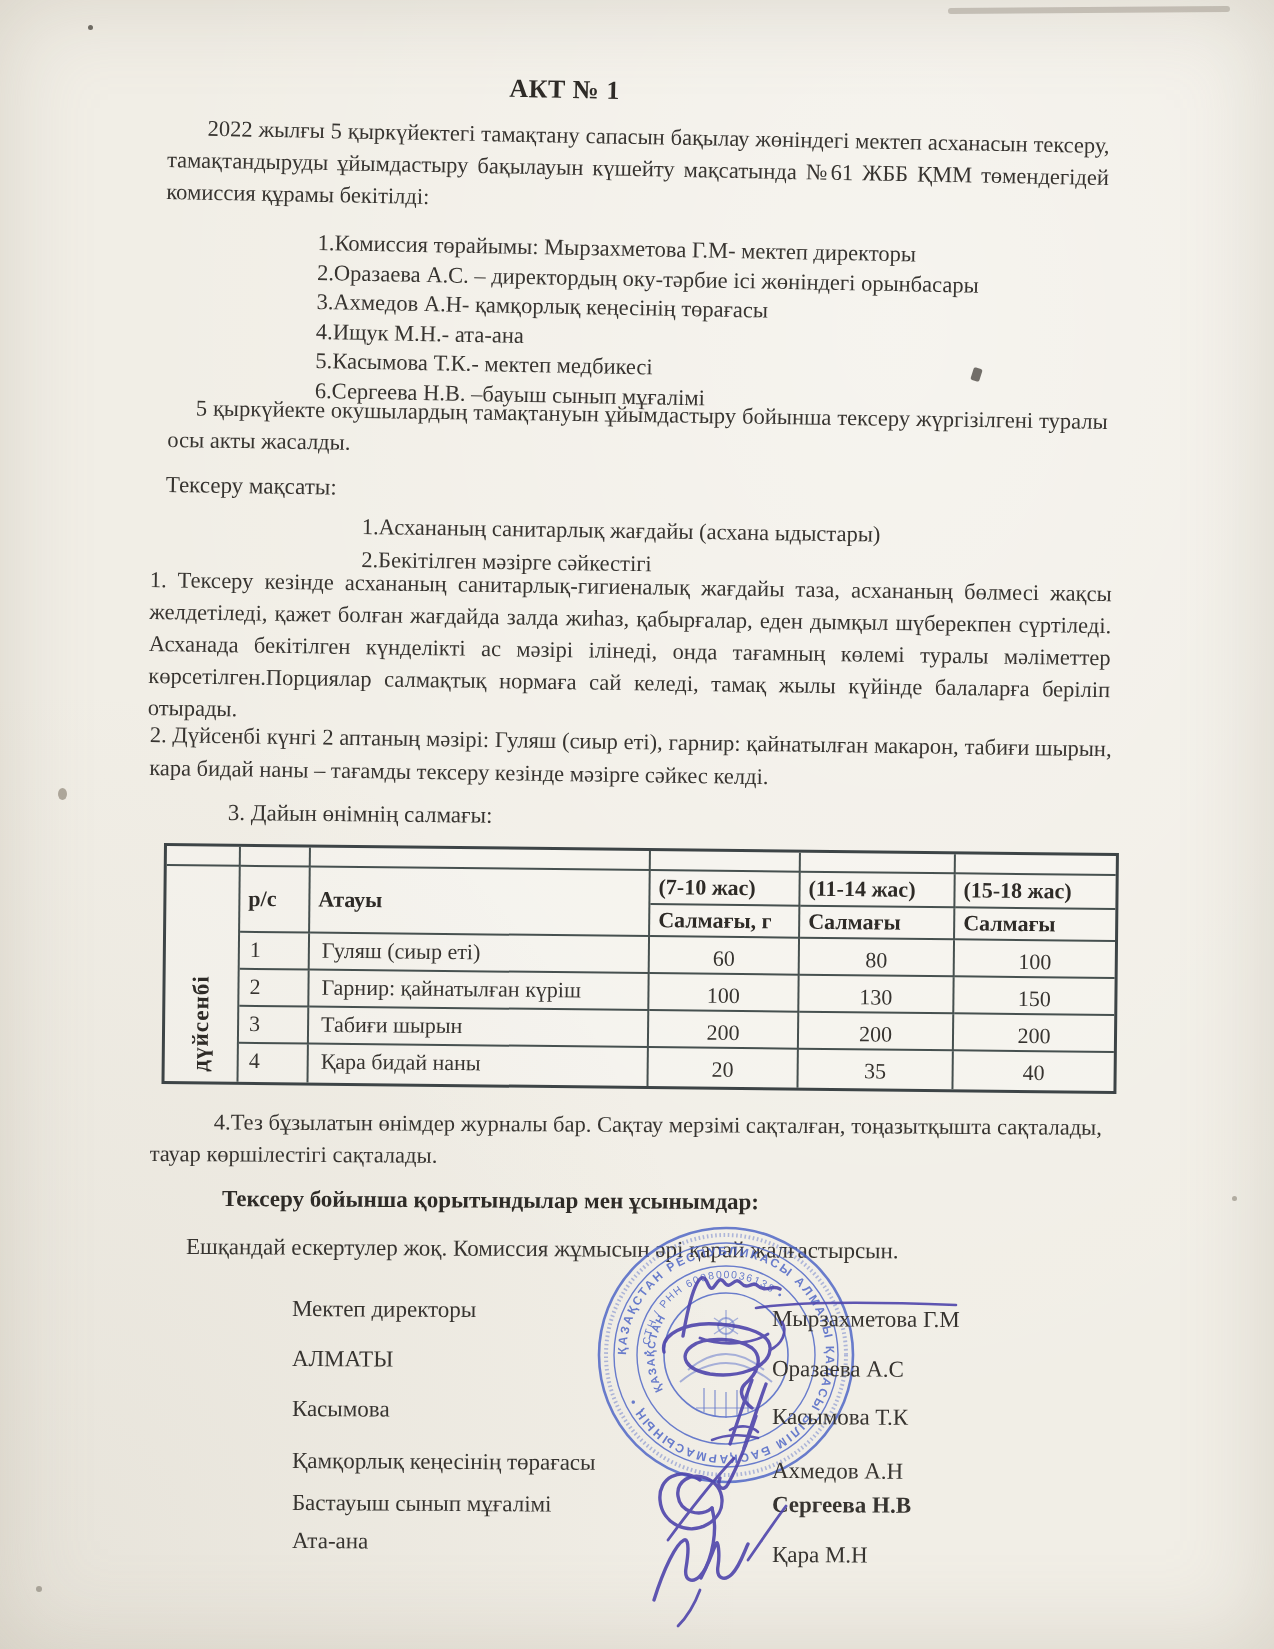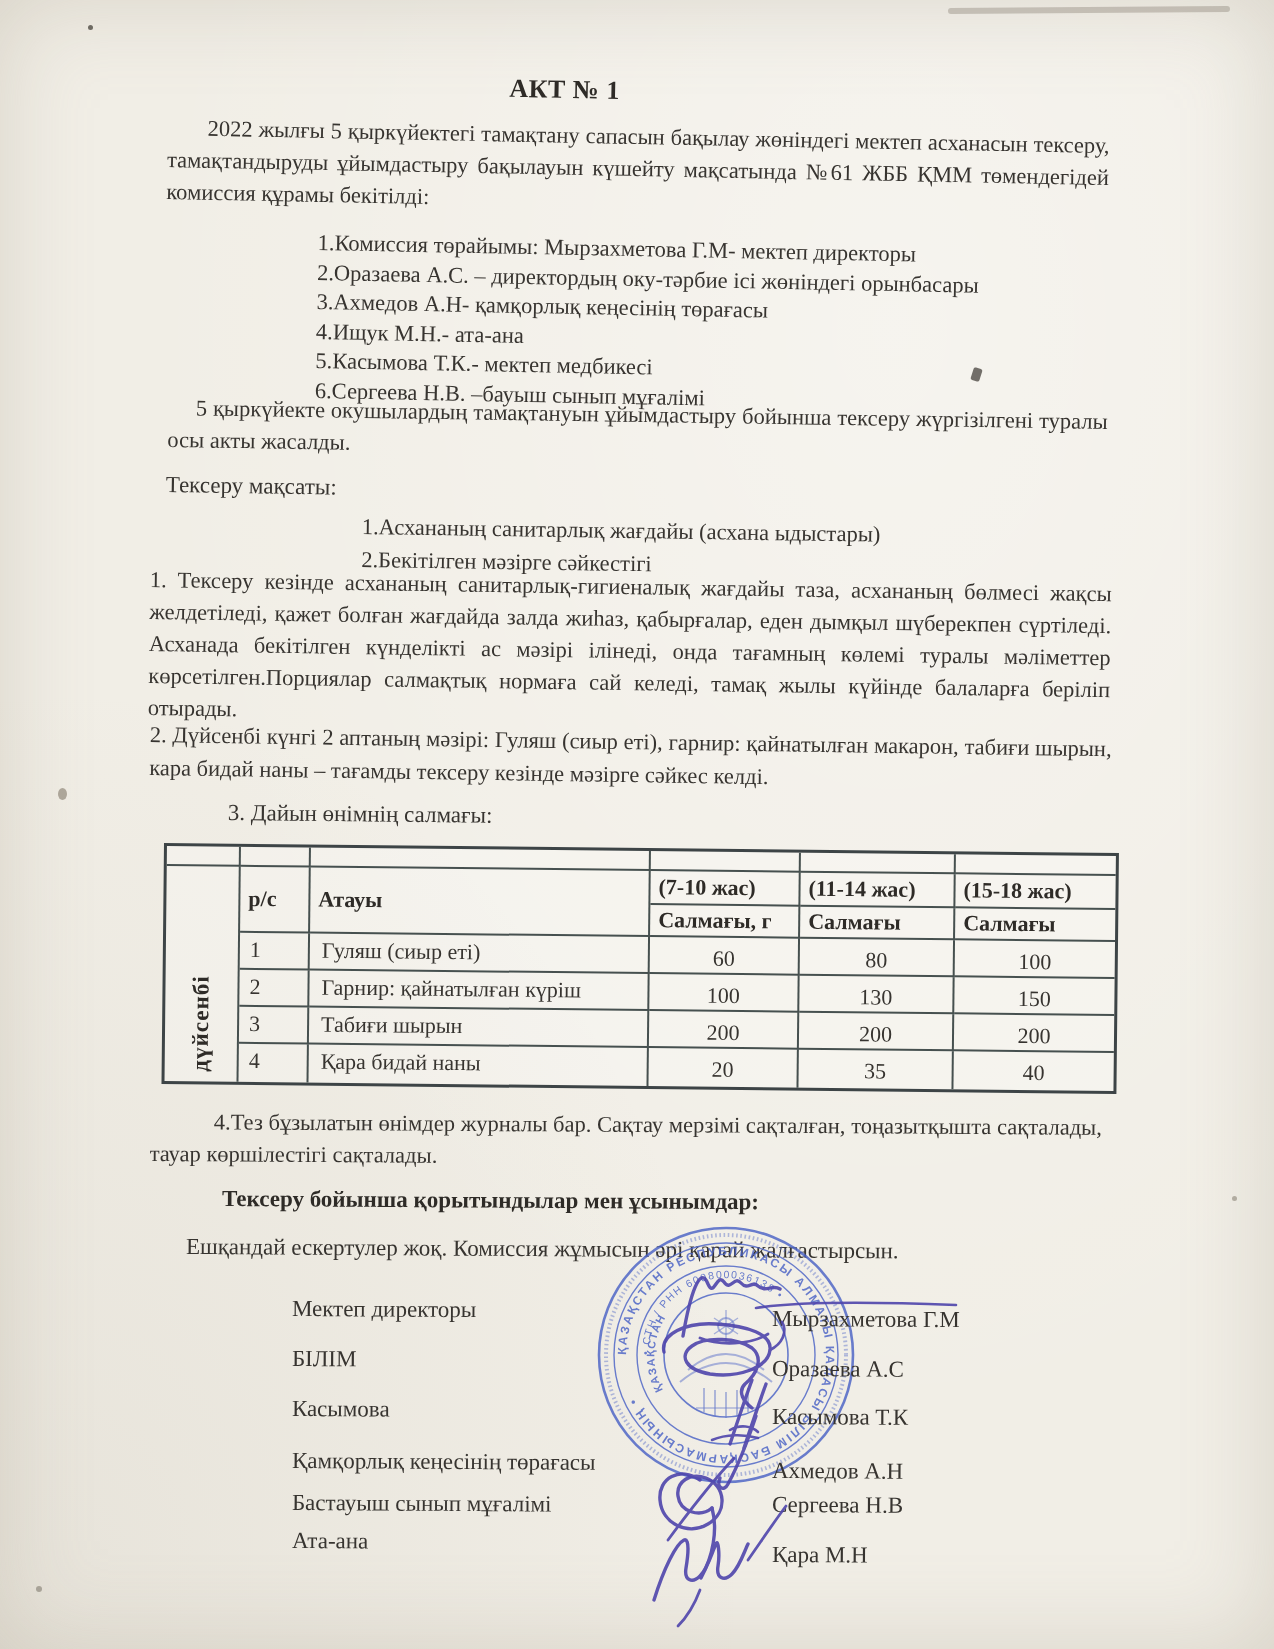--- a/index.html
+++ b/index.html
@@ -163,28 +163,28 @@
       <textPath href="#tp-inner">• СТН / РНН 600800036138 •</textPath>
     </text>
     <text font-size="11" letter-spacing="1.2" fill="#4b63c6" font-family="Liberation Sans, sans-serif" font-weight="bold">
       <textPath href="#tp-center">ҚАЗАҚСТАН</textPath>
     </text>
   </svg>
 
   <div>
     <div class="abs sig-role tilt-d" style="left:292px;top:1296px;">Мектеп директоры</div>
     <div class="abs sig-name tilt-d" style="left:772px;top:1306px;">Мырзахметова Г.М</div>
-    <div class="abs sig-role tilt-d" style="left:292px;top:1346px;">БІЛІМ</div>
+    <div class="abs sig-role tilt-d" style="left:292px;top:1346px;">АЛМАТЫ</div>
     <div class="abs sig-name tilt-d" style="left:772px;top:1356px;">Оразаева А.С</div>
     <div class="abs sig-role tilt-d" style="left:292px;top:1396px;">Касымова</div>
     <div class="abs sig-name tilt-d" style="left:772px;top:1404px;">Касымова Т.К</div>
     <div class="abs sig-role tilt-d" style="left:292px;top:1448px;">Қамқорлық кеңесінің төрағасы</div>
     <div class="abs sig-name tilt-d" style="left:772px;top:1458px;">Ахмедов А.Н</div>
     <div class="abs sig-role tilt-d" style="left:292px;top:1490px;">Бастауыш сынып мұғалімі</div>
-    <div class="abs sig-name tilt-d" style="left:772px;top:1492px;">Сергеева Н.В</div>
+    <div class="abs sig-name tilt-d" style="left:772px;top:1492px;font-weight:bold;">Сергеева Н.В</div>
     <div class="abs sig-role tilt-d" style="left:292px;top:1528px;">Ата-ана</div>
     <div class="abs sig-name tilt-d" style="left:772px;top:1542px;">Қара М.Н</div>
   </div>
 
   <svg class="abs" style="left:0;top:0;pointer-events:none;" width="1274" height="1649" viewBox="0 0 1274 1649">
     <g fill="none" stroke="#4f45ac" stroke-width="3.4" stroke-linecap="round" stroke-linejoin="round" opacity=".9">
       <g>
         <path d="M 683 1336 C 690 1295 700 1264 708 1284 C 714 1298 717 1272 724 1282 C 731 1292 734 1275 741 1283 C 748 1291 752 1280 758 1286 C 766 1293 772 1284 780 1289"></path>
         <path d="M 756 1308 C 800 1301 880 1302 956 1305" stroke-width="2.6"></path>
         <path d="M 700 1338 C 720 1346 750 1345 768 1334" stroke-width="2.8"></path>

